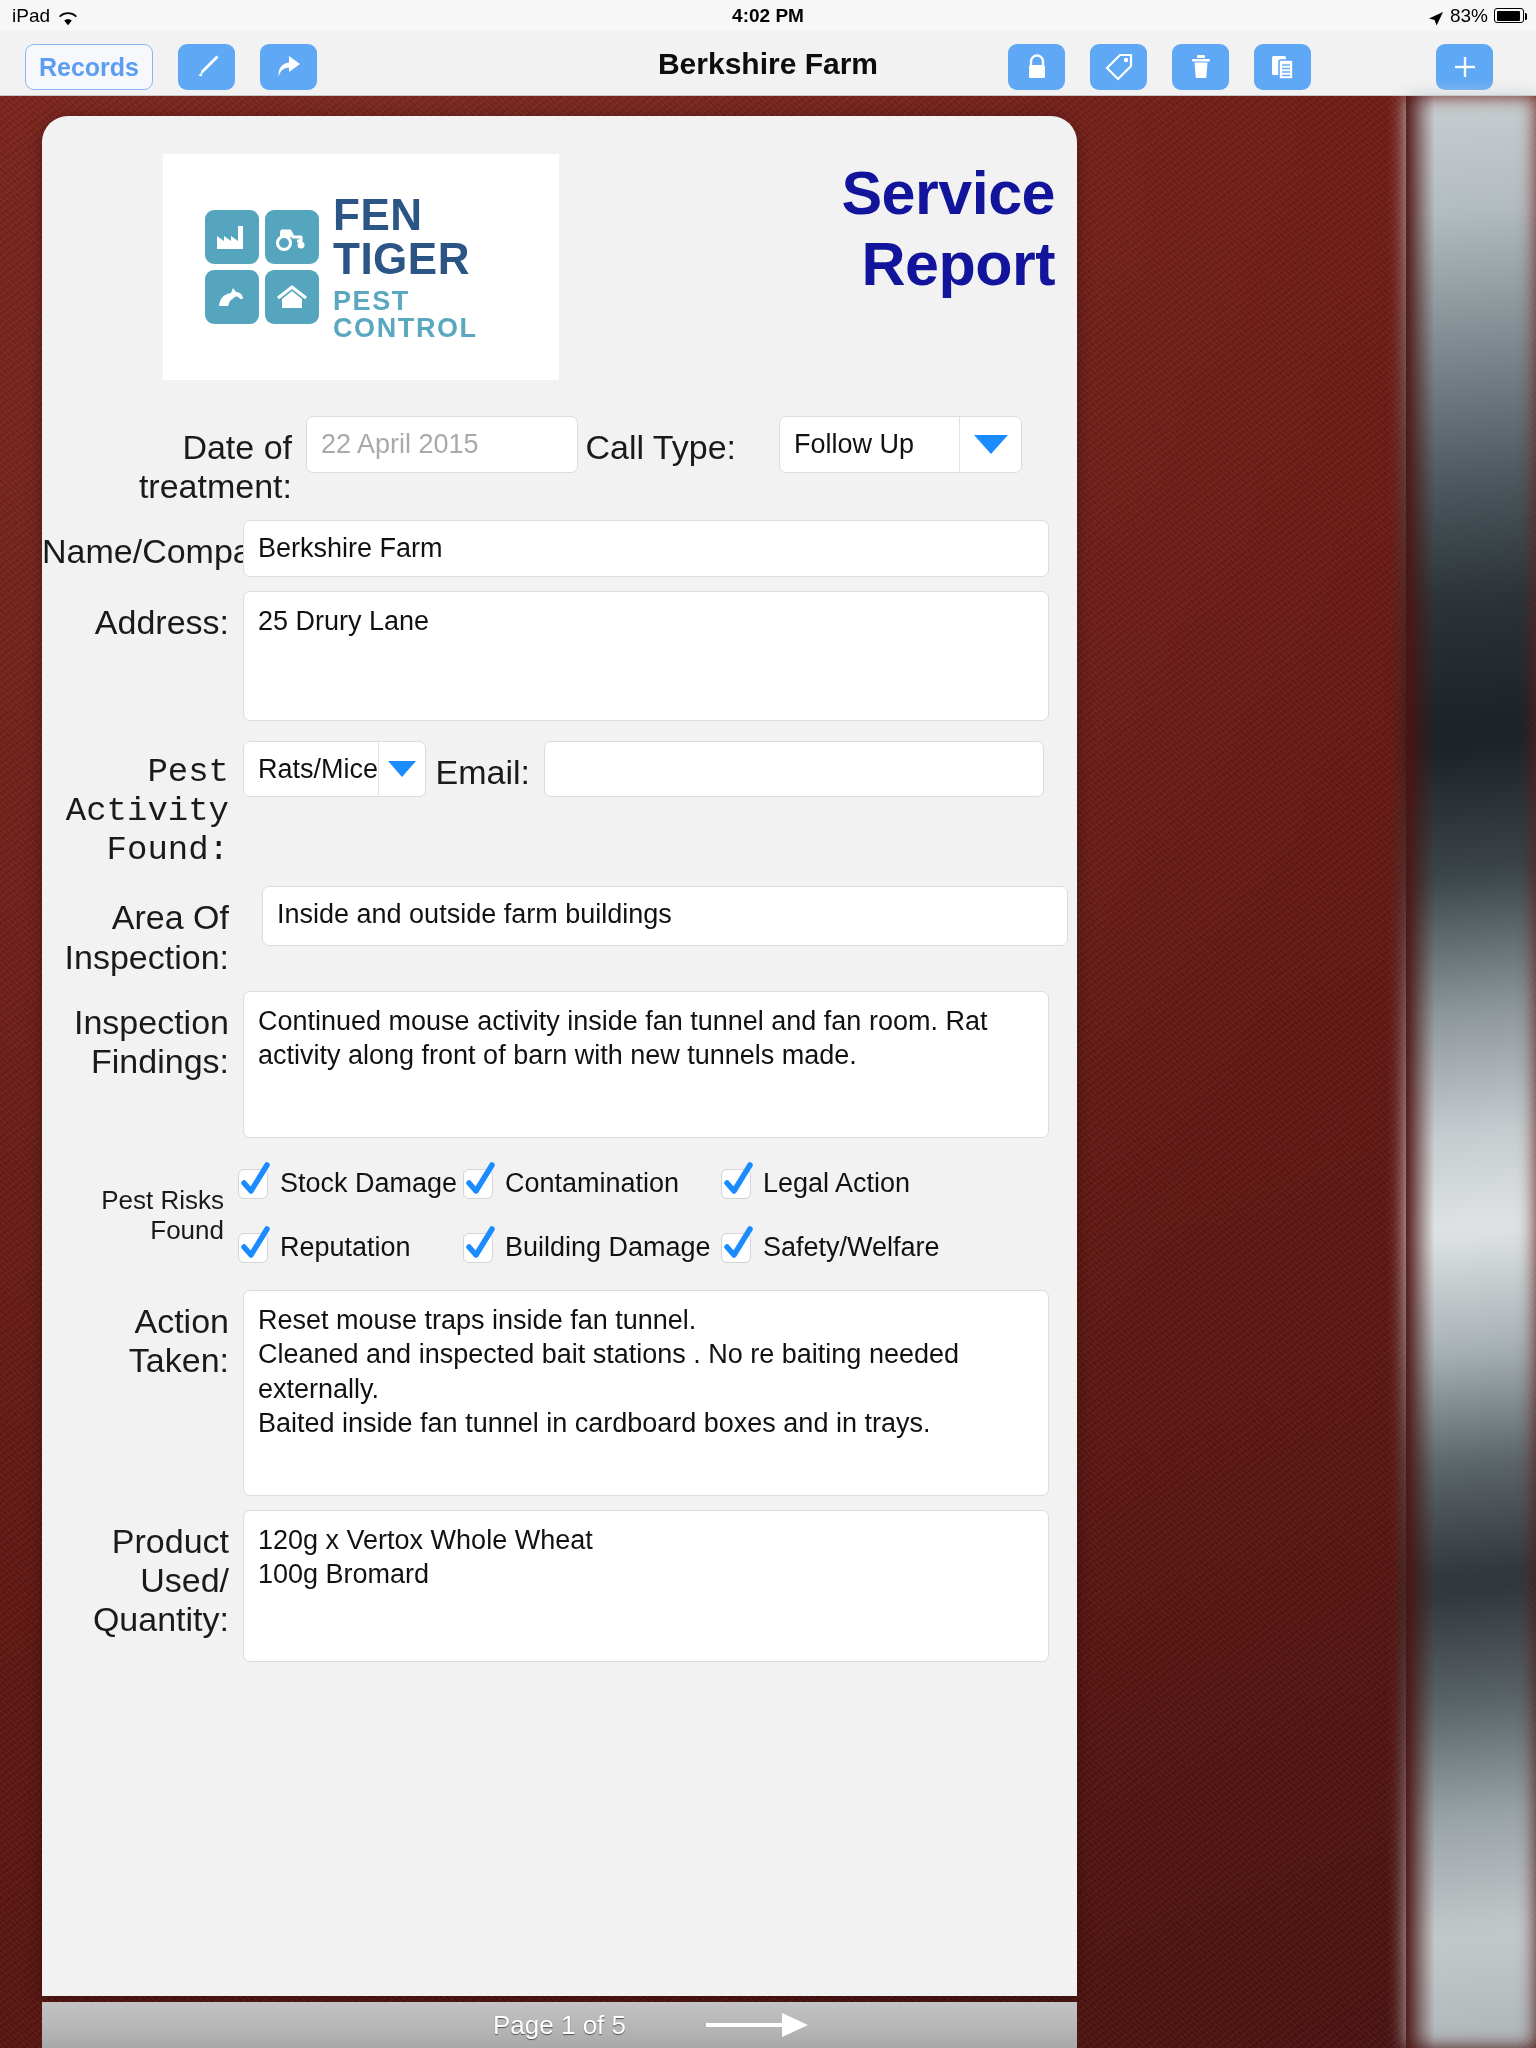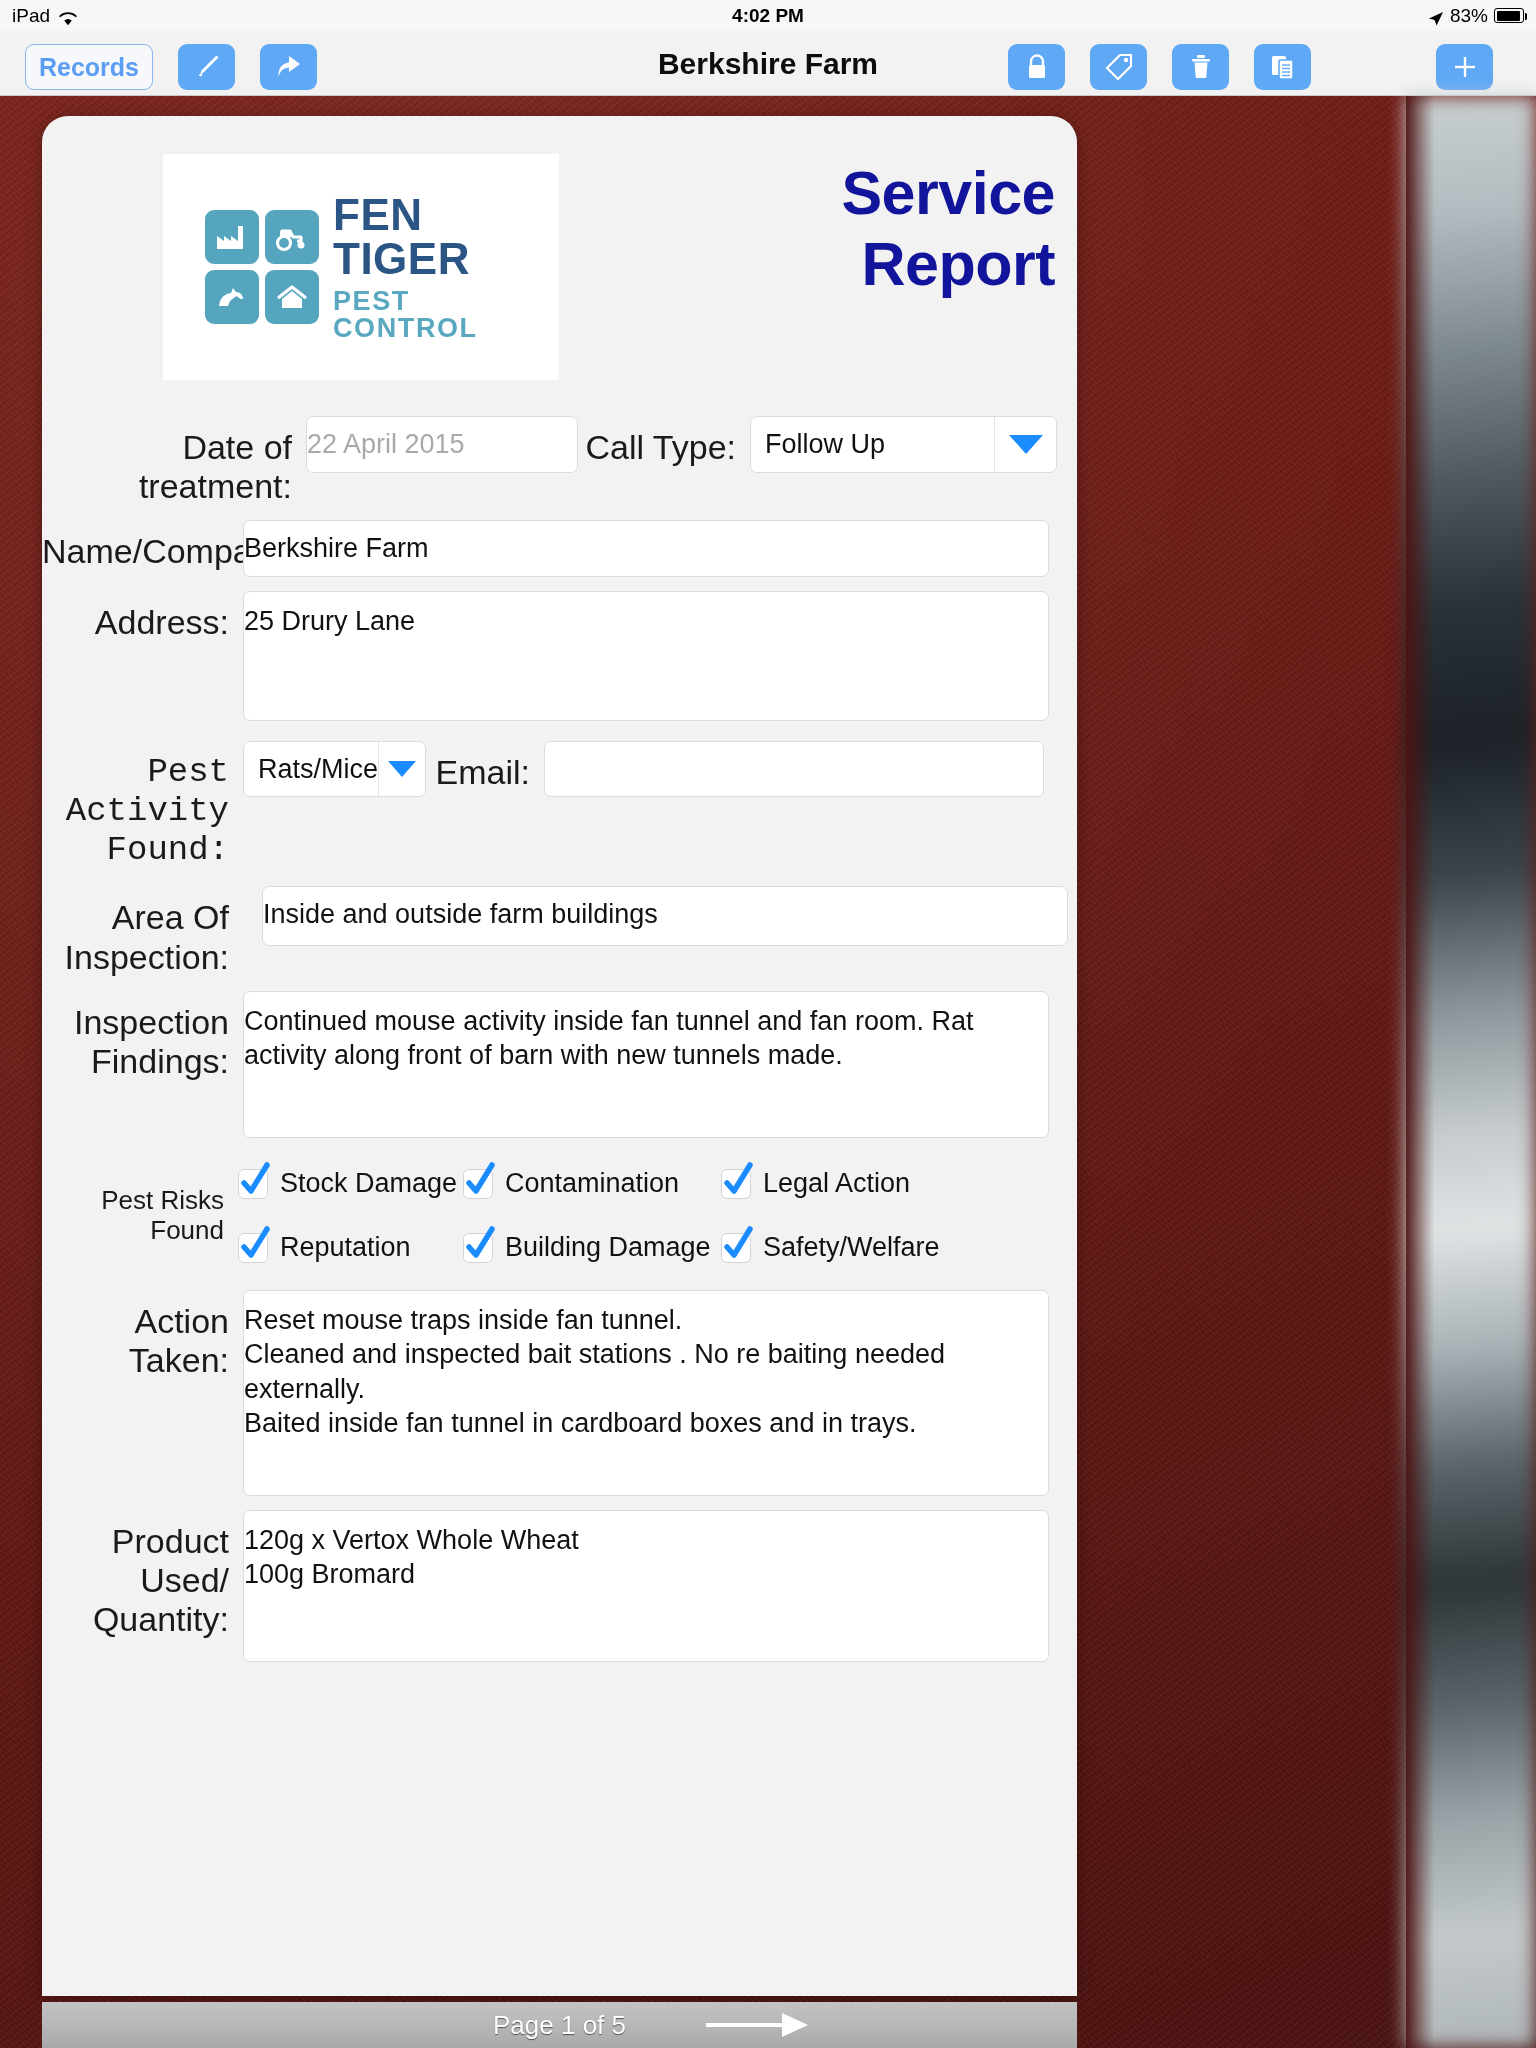--- a/index.html
+++ b/index.html
@@ -122,21 +122,21 @@
   
   .form { position:absolute; left:0; top: 300px; width:1035px; padding: 0 0 0 0; }
 
   .row { display:flex; align-items:flex-start; margin-bottom: 14px; }
   .lbl {
     font-size: 34px; color:#1a1a1a; text-align:right;
     padding-top: 12px; padding-right: 14px; line-height: 1.15;
   }
   .field {
     background:#fff; border:1px solid #dcdcdc; border-radius: 7px;
-    font-size: 27px; color:#111; padding: 12px 0;
+    font-size: 27px; color:#111; padding: 12px 14px;
     display:flex; align-items:flex-start;
   }
   .field.ph { color:#a9a9a9; }
   .field.multi { align-items: flex-start; line-height: 1.28; white-space: pre-line; }
   .dropdown {
     background:#fff; border:1px solid #dcdcdc; border-radius: 7px;
     display:flex; align-items:center; justify-content:space-between;
     font-size: 27px; color:#111; padding: 0 0 0 14px; overflow:hidden;
   }
   .dd-caret { width: 62px; height: 100%; display:flex; align-items:center; justify-content:center; border-left:1px solid #e2e2e2; }
@@ -320,21 +320,21 @@
     <div>Service</div>
     <div>Report</div>
   </div>
 
   <div class="form">
 
     <div class="row">
       <div class="lbl" style="width:264px;">Date of treatment:</div>
       <div class="field ph" style="width:272px;height:57px;">22 April 2015</div>
       <div class="lbl" style="width:172px;">Call Type:</div>
-      <div class="dropdown" style="width:307px;height:57px;">
+      <div class="dropdown" style="width:243px;height:57px;margin-left:29px;">
         <span>Follow Up</span>
         <span class="dd-caret">
             <span class="caret"></span>
           </span>
       </div>
     </div>
 
     <div class="row">
       <div class="lbl" style="width:201px;">Name/Company:</div>
       <div class="field" style="width:806px;height:57px;">Berkshire Farm</div>

